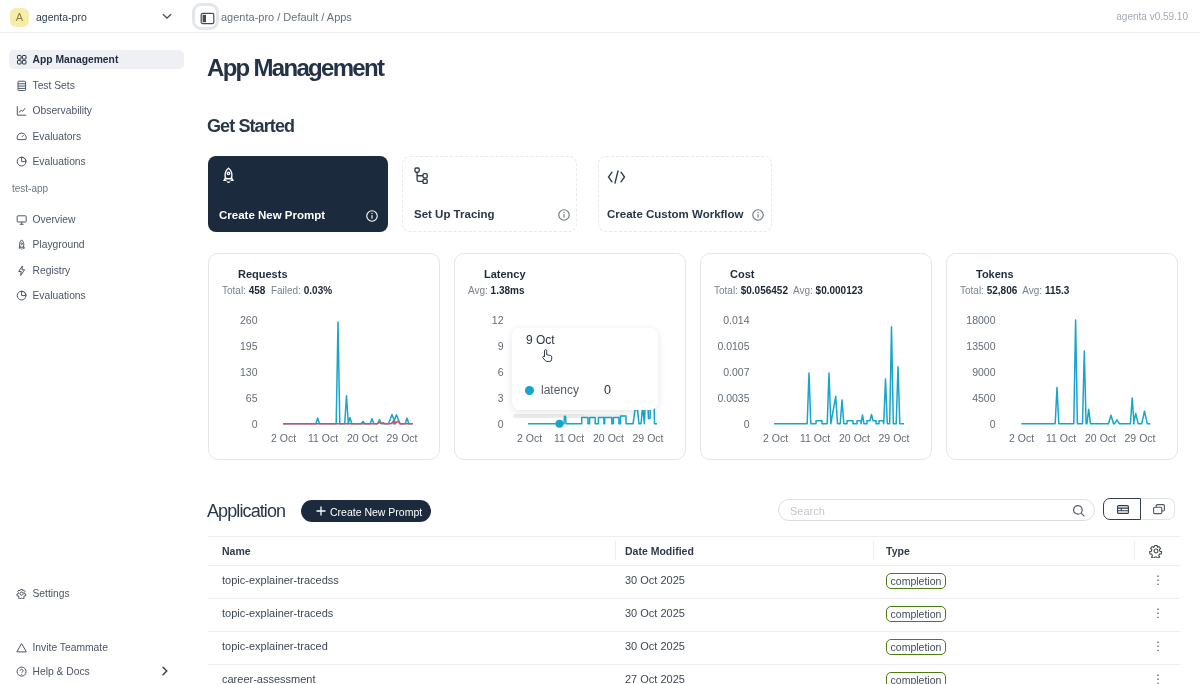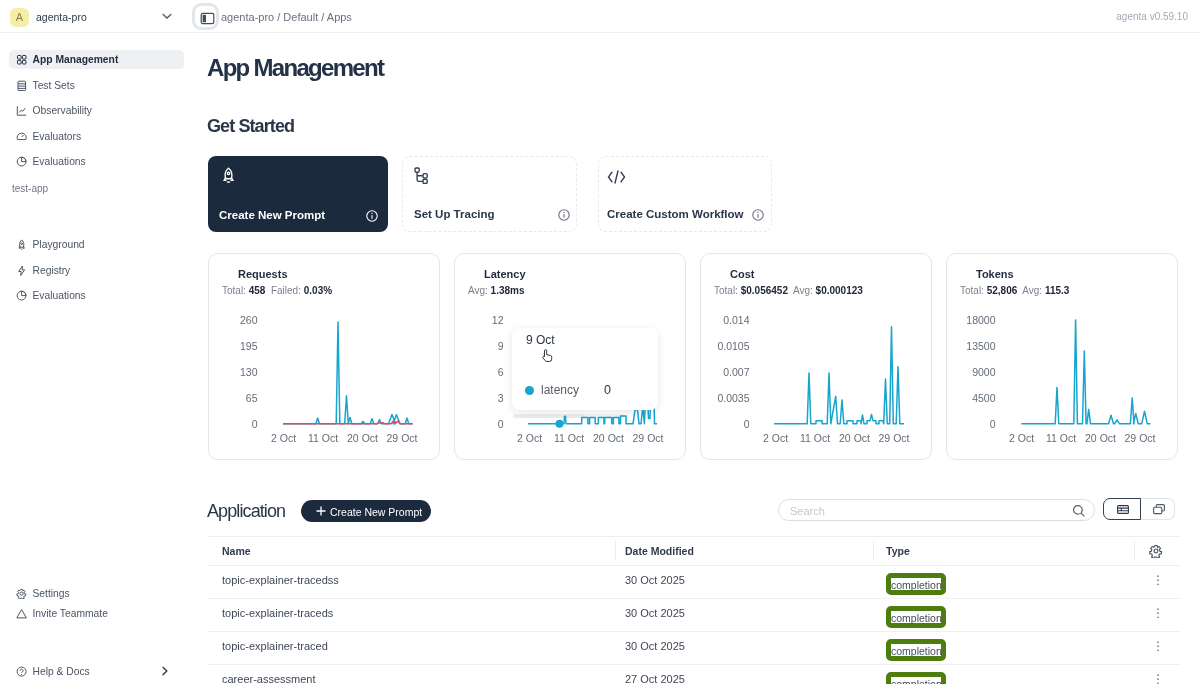--- a/index.html
+++ b/index.html
@@ -82,21 +82,21 @@
 #vt2 { position:absolute; left:1140px; top:497.5px; width:34.5px; height:22.5px;
   border:1px solid #e0e3e7; border-left:none; border-radius:0 7px 7px 0; background:#fff; }
 #vt2 svg { position:absolute; left:13px; top:5.5px; }
 
 
 #tbl { position:absolute; left:208px; top:536px; width:972px; height:148px; }
 .tline { position:absolute; left:0; width:972px; height:1px; background:#edeff1; }
 .vline { position:absolute; top:5px; width:1px; height:19px; background:#eceef0; }
 #tbl .hd { position:absolute; top:9px; font-weight:bold; color:#303a4a; font-size:10.5px; }
 .cell { position:absolute; color:#3f4856; font-size:11px; }
-.pill { position:absolute; width:60px; height:22px; border:5px solid #4d7c0f;
+.pill { position:absolute; width:60px; height:16px; border:1px solid #4d7c0f;
   border-radius:5px; font-size:10.5px; color:#434c59; text-align:center; line-height:15px; }
 .dots { position:absolute; left:944px; color:#525a66; font-size:12px; }
 </style>
 </head>
 <body>
 
 <div id="topbar">
   <div id="avatar">A</div>
   <div id="wsname">agenta-pro</div>
   <svg id="wschev" width="10" height="7" viewBox="0 0 10 7">
@@ -144,20 +144,27 @@
       <span class="lb">Evaluators</span>
     </div>
     <div class="sitem" style="top:119px">
       <svg width="11.2" height="11.2" viewBox="0 0 11.2 11.2" fill="none" stroke="#4b5565" stroke-width="1">
         <circle cx="5.6" cy="5.6" r="4.4"></circle>
         <path d="M5.6 1.2 a4.4 4.4 0 0 1 4.4 4.4 l-4.4 0 z"></path>
       </svg>
       <span class="lb">Evaluations</span>
     </div>
     <div class="slabel" style="top:150px">test-app</div>
+    <div class="sitem" style="top:177px">
+      <svg width="11.2" height="11.2" viewBox="0 0 11.2 11.2" fill="none" stroke="#4b5565" stroke-width="1">
+        <rect x="1.2" y="1.8" width="9" height="6.2" rx="0.8"></rect>
+        <path d="M3.8 10.3 h3.8 M5.7 8 v2.3"></path>
+      </svg>
+      <span class="lb">Overview</span>
+    </div>
     <div class="sitem" style="top:202px">
       <svg width="11.2" height="11.2" viewBox="0 0 11.2 11.2" fill="none" stroke="#4b5565" stroke-width="1">
         <path d="M5.7 0.9c1.6 1.3 2.1 3.1 2.1 5 0 .8-.15 1.6-.4 2.3H4c-.25-.7-.4-1.5-.4-2.3 0-1.9.5-3.7 2.1-5z"></path>
         <circle cx="5.7" cy="4.7" r="0.85"></circle>
         <path d="M4.1 7 3 9.2h1.5 M7.3 7l1.1 2.2H6.9 M4.9 9.8c.25.5 1.35.5 1.6 0"></path>
       </svg>
       <span class="lb">Playground</span>
     </div>
     <div class="sitem" style="top:227.5px">
       <svg width="11.2" height="11.2" viewBox="0 0 11.2 11.2" fill="none" stroke="#4b5565" stroke-width="1">
@@ -172,21 +179,21 @@
       </svg>
       <span class="lb">Evaluations</span>
     </div>
     <div class="sitem" style="top:551px">
       <svg width="11.2" height="11.2" viewBox="0 0 11.2 11.2" fill="none" stroke="#4b5565" stroke-width="1">
         <circle cx="5.6" cy="5.6" r="1.6"></circle>
         <path d="M4.8 1.4h1.6l.3 1.3 1.2-.6 1.1 1.4-.9 1 .4 1.2 1.3.3-.2 1.8-1.4.1-.5 1.2.6 1.1-1.5.9-1-1H4.9l-1 1-1.5-.9.6-1.1-.5-1.2-1.4-.1-.2-1.8 1.3-.3.4-1.2-.9-1 1.1-1.4 1.2.6z"></path>
       </svg>
       <span class="lb">Settings</span>
     </div>
-    <div class="sitem" style="top:571px">
+    <div class="sitem" style="top:605px">
       <svg width="11.2" height="11.2" viewBox="0 0 11.2 11.2" fill="none" stroke="#4b5565" stroke-width="1">
         <path d="M5.6 1.6 L10.4 9.9 H0.8 z" stroke-linejoin="round"></path>
       </svg>
       <span class="lb">Invite Teammate</span>
     </div>
     <div class="sitem" style="top:628.5px">
       <svg width="11.2" height="11.2" viewBox="0 0 11.2 11.2" fill="none" stroke="#4b5565" stroke-width="1">
         <circle cx="5.6" cy="5.6" r="4.5"></circle>
         <path d="M4.2 4.7 a1.45 1.45 0 1 1 2.35 1.1 c-.5.35-.85.55-.85 1.1"></path>
         <circle cx="5.65" cy="8.5" r="0.55" fill="#4b5565" stroke="none"></circle>

